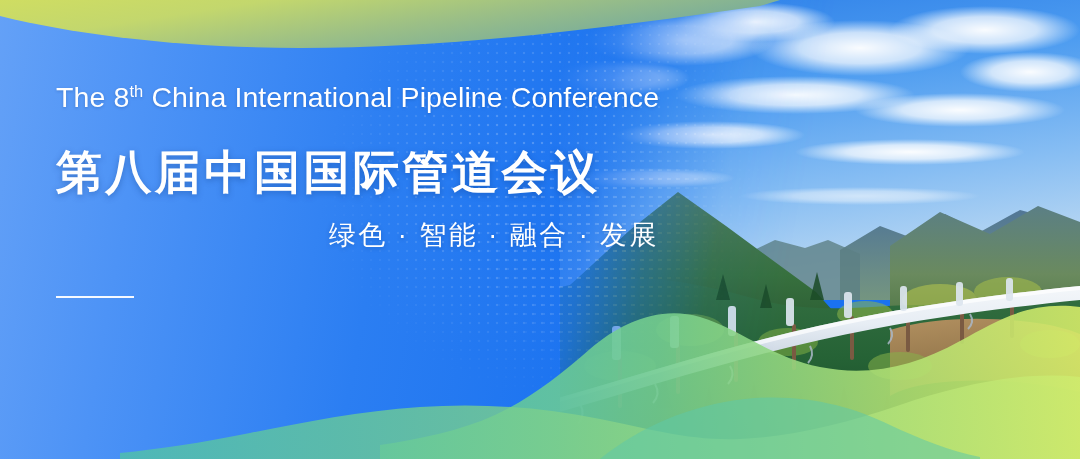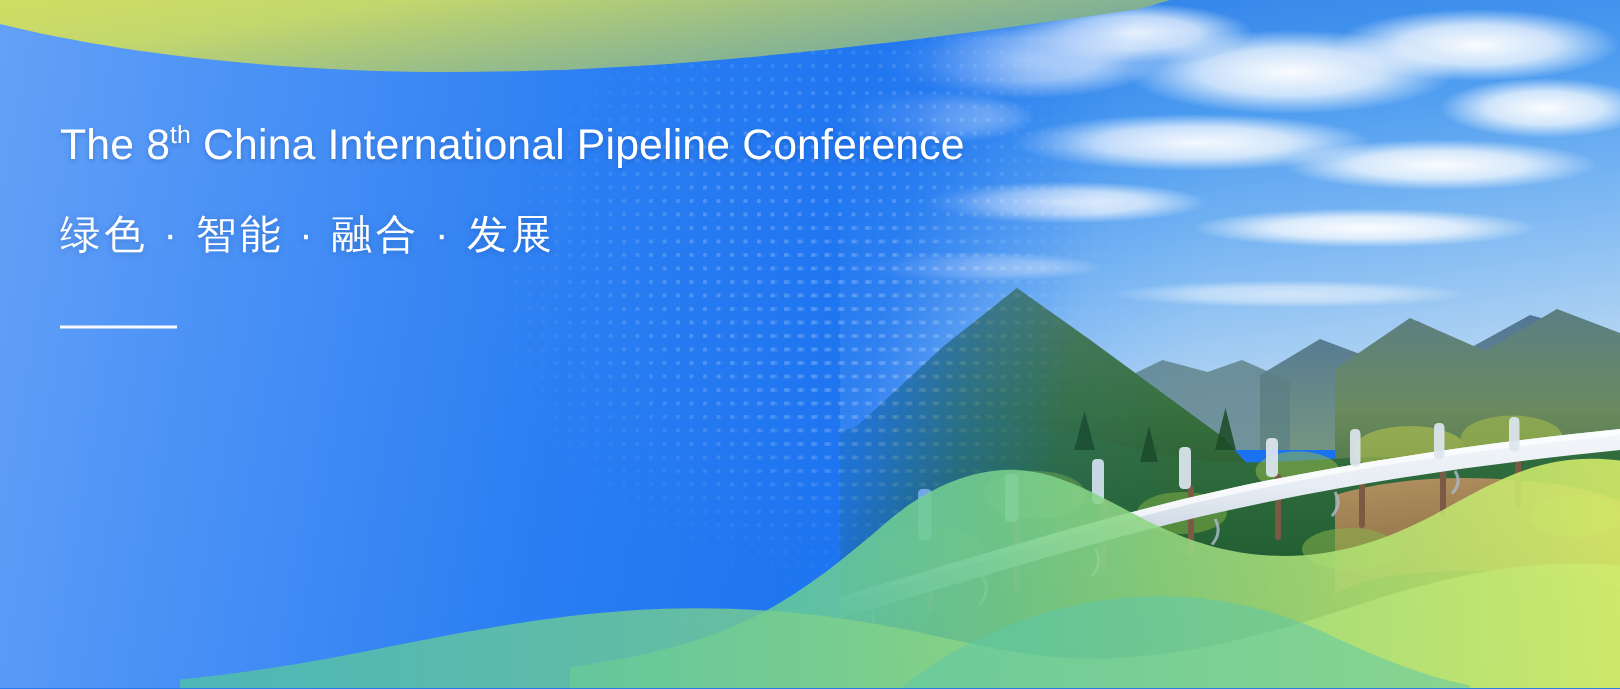--- a/index.html
+++ b/index.html
@@ -70,21 +70,21 @@
   }
 
   
   #wave-bottom {
     position:absolute; left:0; bottom:0; width:1080px; height:200px;
   }
 
   
   #text-block {
     position:absolute;
-    left:40px; top:78px;
+    left:56px; top:78px;
     z-index:6;
   }
   .en-line {
     color:#ffffff;
     font-size:28.5px;
     font-weight:400;
     line-height:38px;
     letter-spacing:.1px;
     white-space:nowrap;
     text-shadow:0 1px 3px rgba(10,50,120,.28);
@@ -106,20 +106,21 @@
   }
   #cn-sub {
     color:#ffffff;
     font-size:27px;
     font-weight:400;
     letter-spacing:2.5px;
     line-height:1;
     margin-top:27px;
     white-space:nowrap;
     text-shadow:0 1px 4px rgba(10,50,120,.3);
+    text-align:right;
   }
   #rule {
     width:78px;
     height:2px;
     background:#ffffff;
     margin-top:47px;
     opacity:.95;
   }
 </style>
 </head>
@@ -314,19 +315,20 @@
       <path d="M600,200 C640,168 690,146 745,140 C800,134 850,146 890,166
                C920,180 950,192 980,198 L980,200 Z" fill="#5fc9a8" opacity=".55"></path>
     </svg>
   </div>
 
   <div id="text-block">
 
     <div class="en-line"><span>The 8</span><sup>th</sup><span> China International Pipeline Conference</span></div>
 
 
+    <div id="cn-title">第八届中国国际管道会议</div>
 
     <div id="cn-sub">绿色 · 智能 · 融合 · 发展</div>
 
     <div id="rule"></div>
   </div>
 
 </div>
 
 </body></html>

